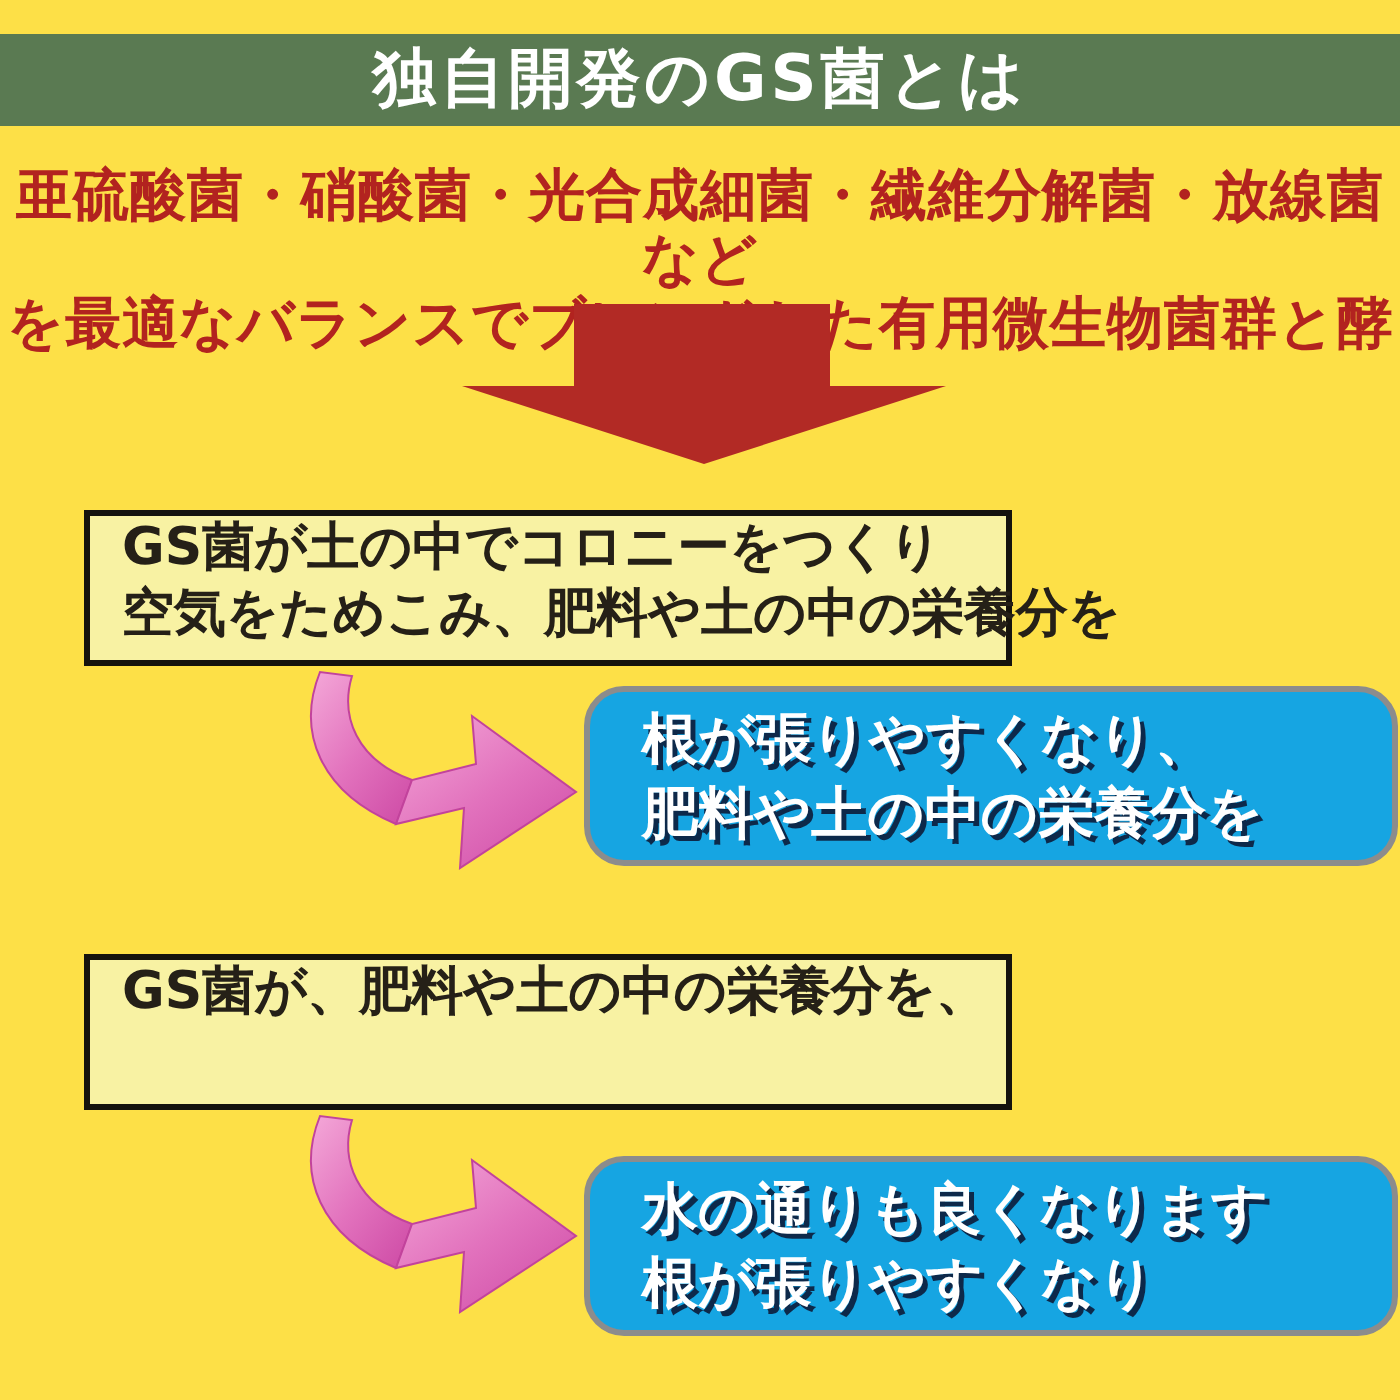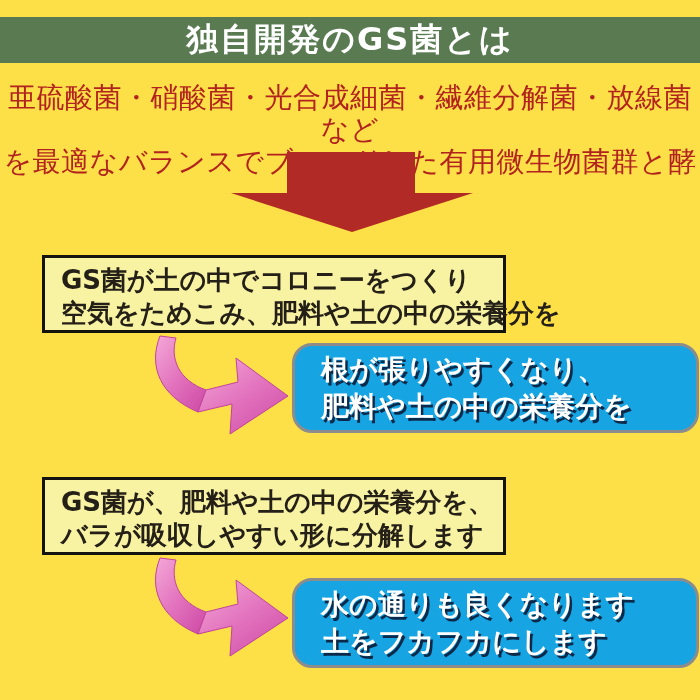--- a/index.html
+++ b/index.html
@@ -19,32 +19,32 @@
     background:#5a7a52;
     display:flex;align-items:center;justify-content:center;
   }
   .banner-title{
     color:#ffffff;font-size:32px;font-weight:bold;letter-spacing:2px;
   }
   
   .intro{
     position:absolute;left:0;top:82px;width:700px;
     text-align:center;
-    color:#b2231f;font-weight:normal;font-size:28px;line-height:32px;
+    color:#b2231f;font-weight:bold;font-size:28px;line-height:32px;
     letter-spacing:0.5px;
   }
   
   .down-arrow{
     position:absolute;left:231px;top:152px;width:242px;height:81px;
   }
   
   .cause-box{
     position:absolute;left:42px;width:442px;height:72px;
     background:#f8f2a3;border:3px solid #15130d;
-    display:flex;flex-direction:column;justify-content:flex-end;
+    display:flex;flex-direction:column;justify-content:flex-start;
     padding-left:16px;
   }
   .cause-box.first{top:255px;}
   .cause-box.second{top:477px;padding-left:16px;}
   .cause-line{
     color:#252017;font-weight:bold;font-size:26px;line-height:33px;
     white-space:nowrap;
   }
   
   .pink-arrow{
@@ -102,33 +102,32 @@
     <path d="M 52,78 L 60,56 L 92,48 L 90,24 L 142,62 L 84,100 L 86,70 Z" fill="url(#pg1)" stroke="#c2439c" stroke-width="1"></path>
   </svg>
 
   <div class="effect-box first">
     <div class="effect-line">根が張りやすくなり、</div>
     <div class="effect-line">肥料や土の中の栄養分を</div>
   </div>
 
   <div class="cause-box second">
     <div class="cause-line">GS菌が、肥料や土の中の栄養分を、</div>
-    <div class="cause-line">バラが吸収しやすい形に分解します</div>
   </div>
 
   <svg class="pink-arrow second" viewBox="0 0 148 106" aria-hidden="true">
     <defs>
       <linearGradient id="pg2" x1="0%" y1="0%" x2="85%" y2="100%">
         <stop offset="0%" stop-color="#f4a8d8"></stop>
         <stop offset="55%" stop-color="#e272bd"></stop>
         <stop offset="100%" stop-color="#d04fa8"></stop>
       </linearGradient>
     </defs>
     <path d="M 14,2 C 2,32 14,62 52,78 L 60,56 C 32,46 24,24 30,4 Z" fill="url(#pg2)" stroke="#c2439c" stroke-width="1"></path>
     <path d="M 52,78 L 60,56 L 92,48 L 90,24 L 142,62 L 84,100 L 86,70 Z" fill="url(#pg2)" stroke="#c2439c" stroke-width="1"></path>
   </svg>
 
   <div class="effect-box second">
     <div class="effect-line">水の通りも良くなります</div>
-    <div class="effect-line">土をフカフカにします</div>
+    <div class="effect-line">根が張りやすくなり</div>
   </div>
 
 </div>
 
 </body></html>

